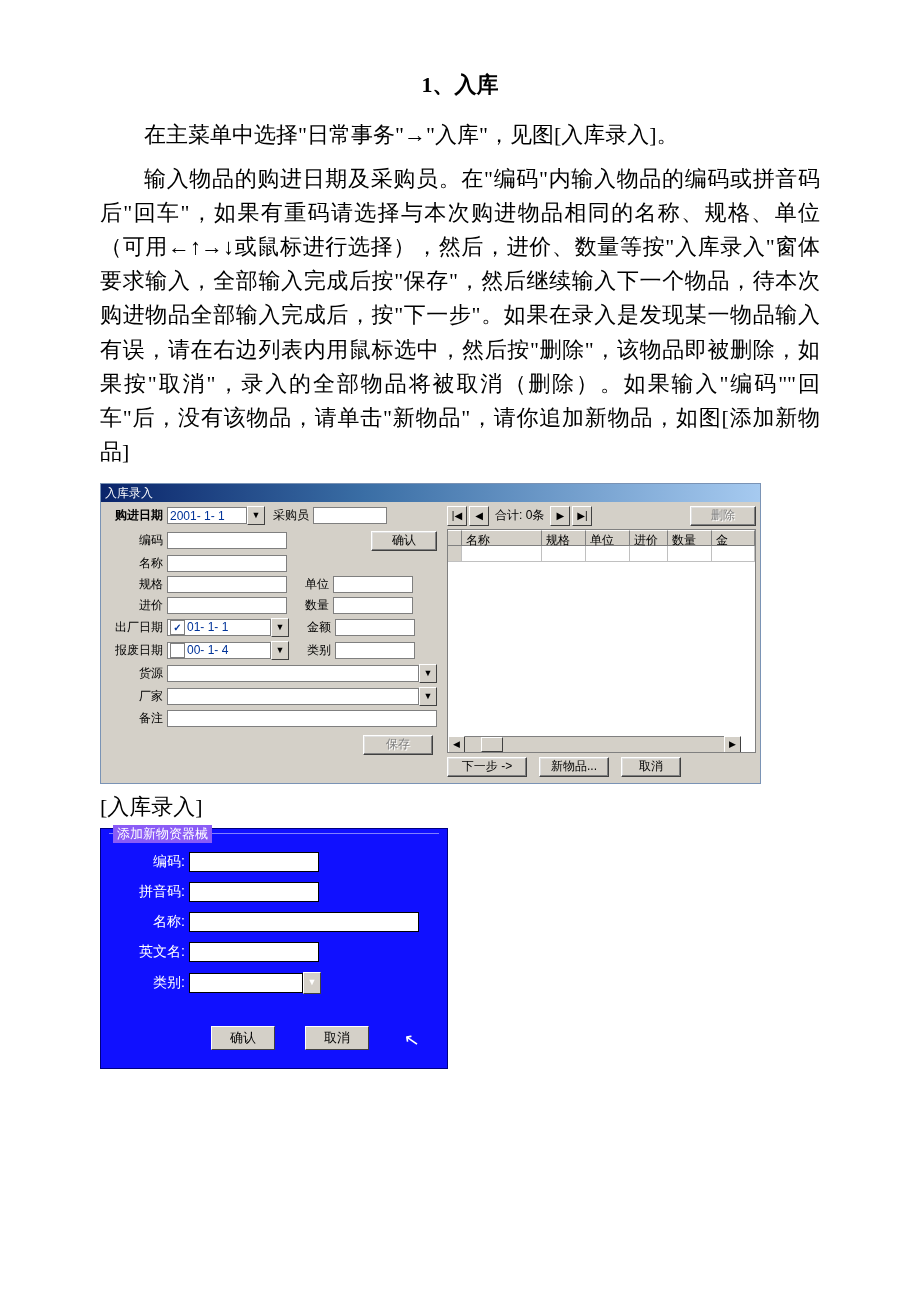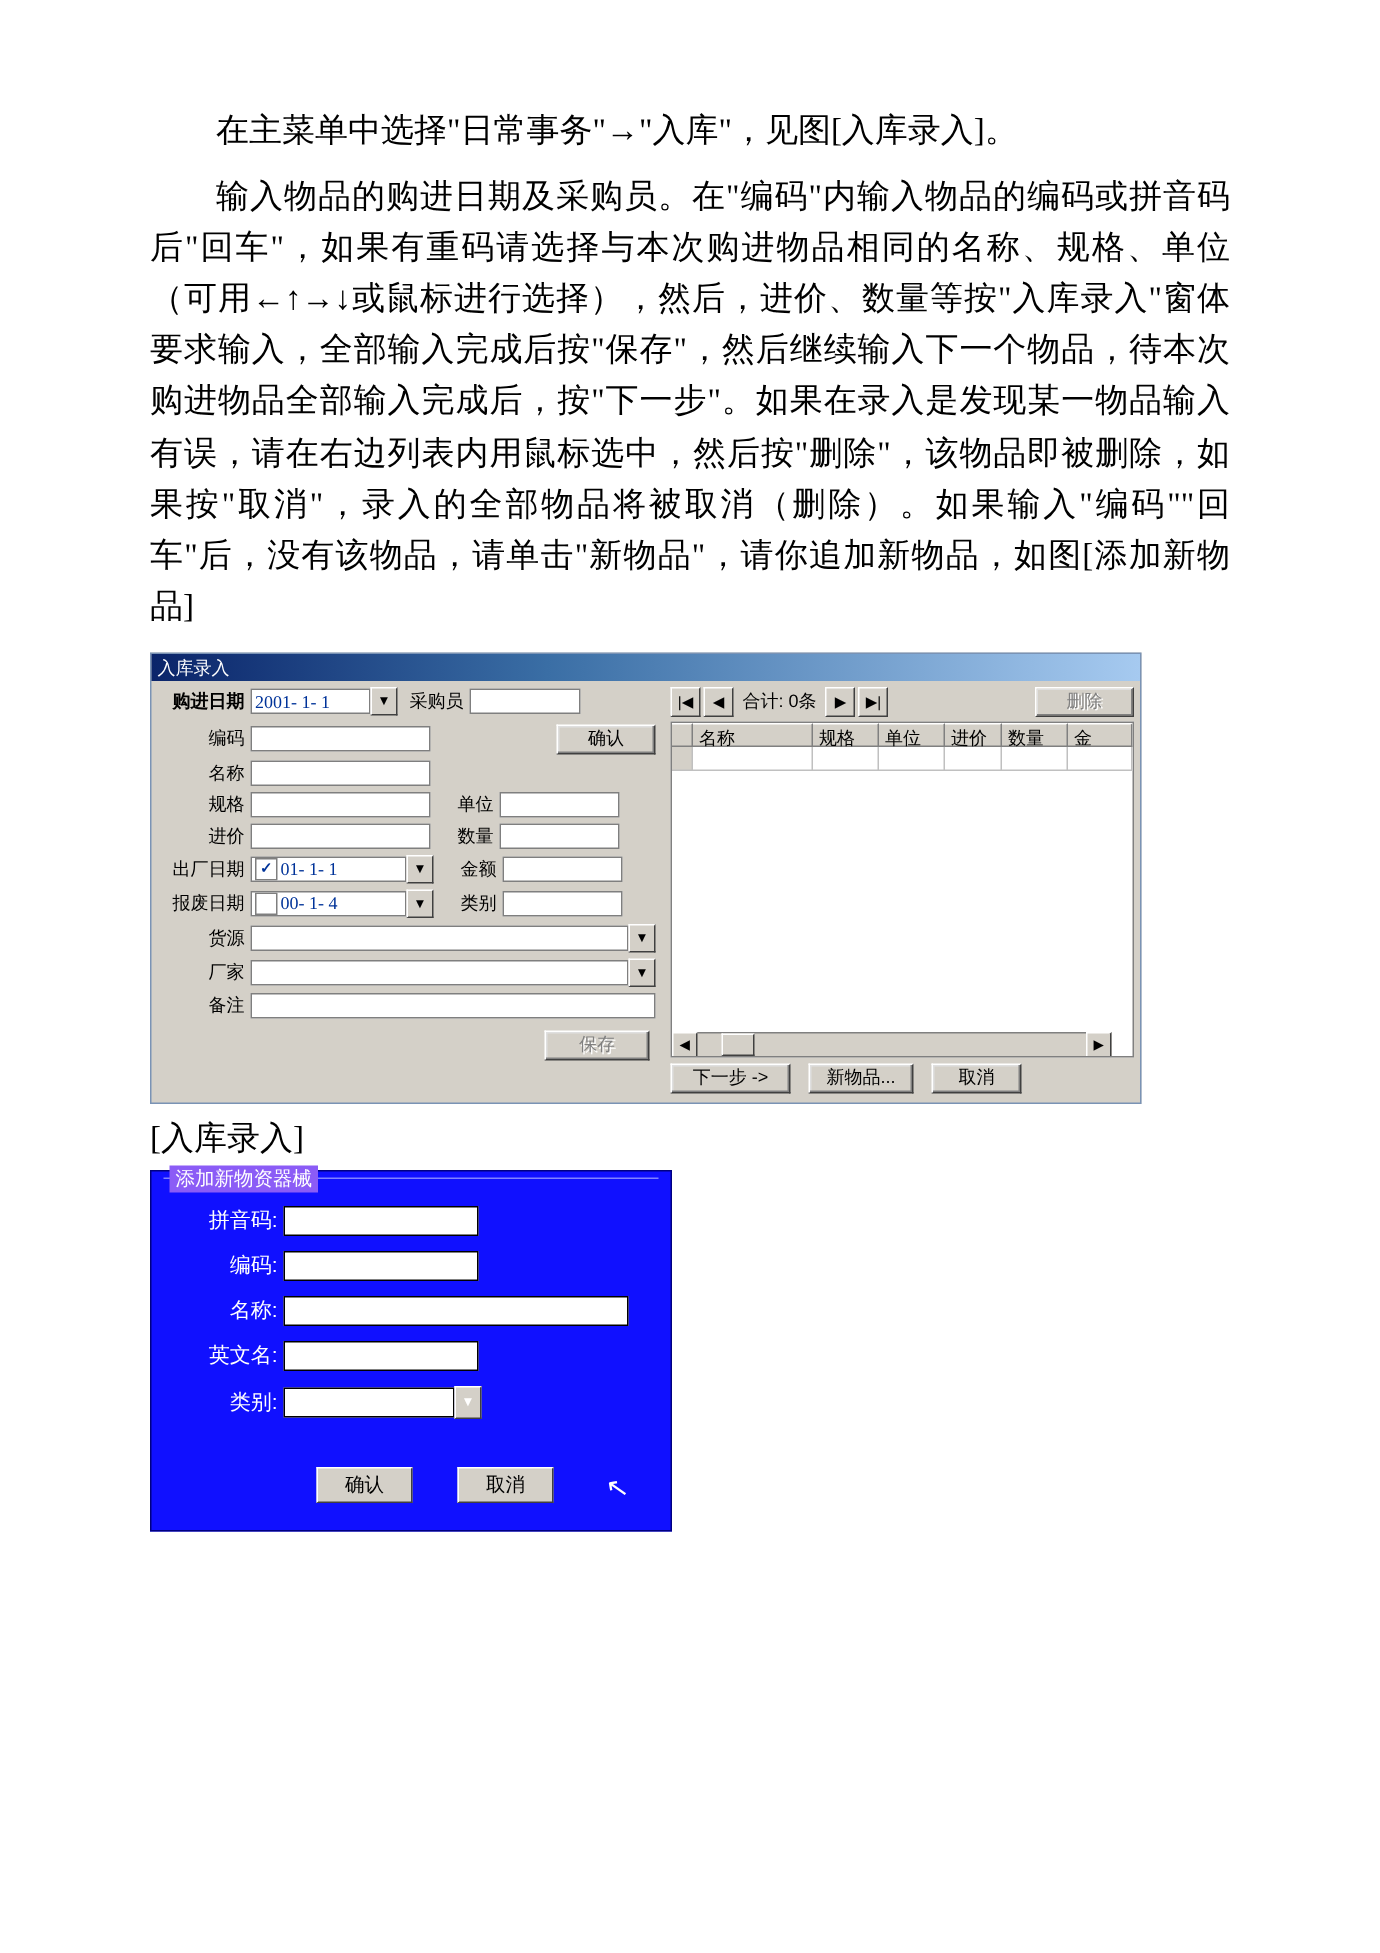--- a/index.html
+++ b/index.html
@@ -108,21 +108,20 @@
     box-sizing: border-box;
     font-family: inherit;
   }
   .btn-disabled {
     color: #808080;
     text-shadow: 1px 1px 0 #fff;
   }
   .combo-wrap {
     display: flex;
     align-items: center;
-    font-family: Liberation Serif, serif;
   }
   .combo-btn {
     width: 16px; height: 17px;
     background: #d4d0c8;
     border-top:1px solid #fff; border-left:1px solid #fff;
     border-right:1px solid #404040; border-bottom:1px solid #404040;
     display: inline-flex; align-items: center; justify-content: center;
     font-size: 9px; line-height: 1;
   }
   .checkbox {
@@ -268,20 +267,21 @@
   .cursor-arrow {
     position:absolute;right:28px;top:200px;color:#fff;font-size:18px;
     transform: rotate(-10deg);
   }
 </style>
 </head>
 <body>
 
 <div class="page">
 
+  <div class="heading">1、入库</div>
 
   <p class="para indent">在主菜单中选择"日常事务"→"入库"，见图[入库录入]。</p>
 
   <p class="para indent">输入物品的购进日期及采购员。在"编码"内输入物品的编码或拼音码后"回车"，如果有重码请选择与本次购进物品相同的名称、规格、单位（可用←↑→↓或鼠标进行选择），然后，进价、数量等按"入库录入"窗体要求输入，全部输入完成后按"保存"，然后继续输入下一个物品，待本次购进物品全部输入完成后，按"下一步"。如果在录入是发现某一物品输入有误，请在右边列表内用鼠标选中，然后按"删除"，该物品即被删除，如果按"取消"，录入的全部物品将被取消（删除）。如果输入"编码""回车"后，没有该物品，请单击"新物品"，请你追加新物品，如图[添加新物品]</p>
 
   <div class="app1" style="position:relative;">
     <div class="title-bar">入库录入</div>
     <div class="app1-body">
       <div class="left-panel">
         <div class="row">
@@ -410,25 +410,25 @@
     </div>
   </div>
 
   <div class="caption">[入库录入]</div>
 
   <div class="app2">
     <div class="app2-group">
       <span class="app2-legend">添加新物资器械</span>
       <div class="app2-form">
         <div class="app2-row">
+          <span class="app2-lbl">编码:</span>
+          <span class="app2-input" style="width:130px;"></span>
+        </div>
+        <div class="app2-row">
           <span class="app2-lbl">拼音码:</span>
-          <span class="app2-input" style="width:130px;"></span>
-        </div>
-        <div class="app2-row">
-          <span class="app2-lbl">编码:</span>
           <span class="app2-input" style="width:130px;"></span>
         </div>
         <div class="app2-row">
           <span class="app2-lbl">名称:</span>
           <span class="app2-input" style="width:230px;"></span>
         </div>
         <div class="app2-row">
           <span class="app2-lbl">英文名:</span>
           <span class="app2-input" style="width:130px;"></span>
         </div>

